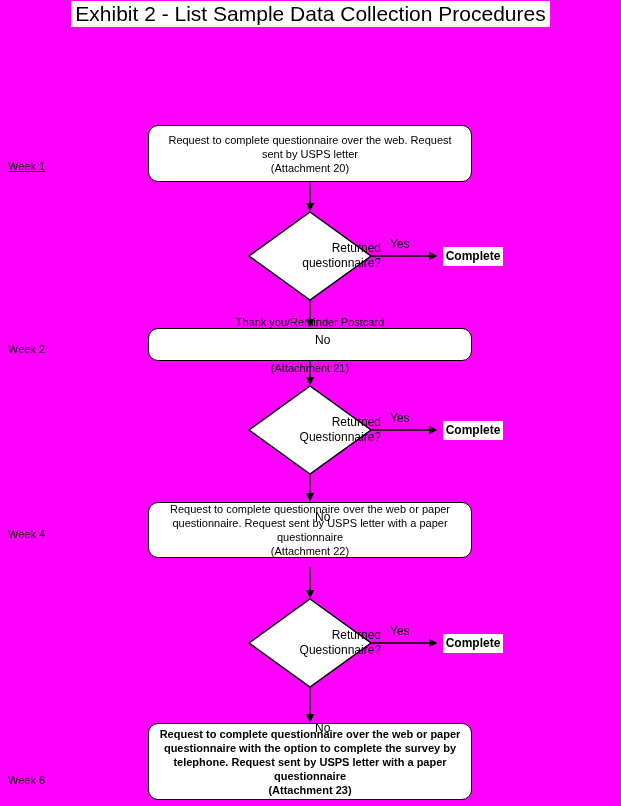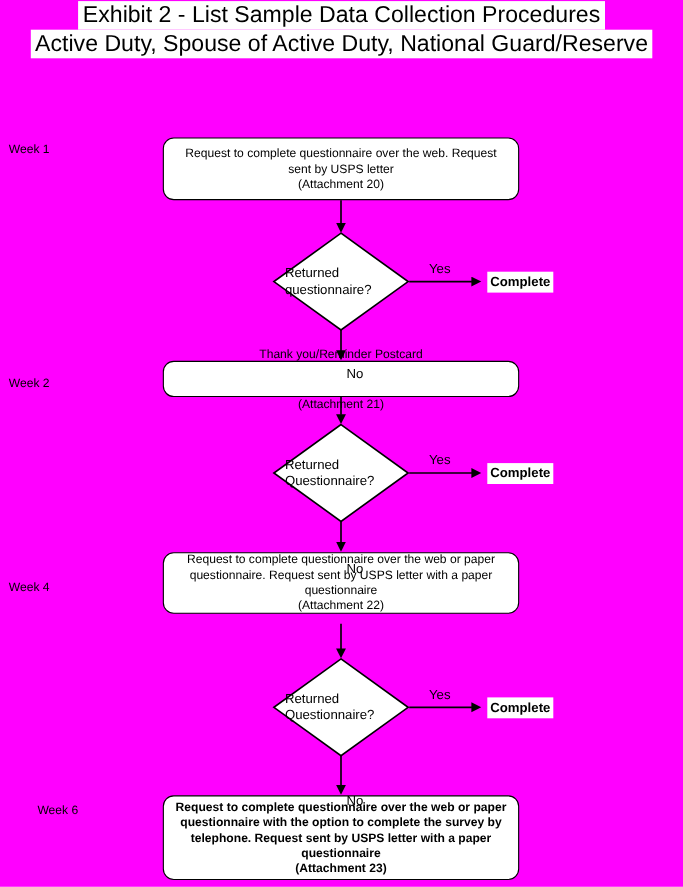--- a/index.html
+++ b/index.html
@@ -37,24 +37,24 @@
     line-height: 26px;
     padding: 0 4px;
   }
   .week {
     position: absolute;
     left: 8px;
     font-size: 11px;
     line-height: 13px;
     color: #000000;
   }
-  .w1 { top: 130px; }
+  .w1 { top: 160px; text-decoration: underline; }
   .w2 { top: 343px; }
   .w4 { top: 528px; }
-  .w6 { top: 731px; margin-left: 26px; }
+  .w6 { top: 774px; }
   .pbox {
     position: absolute;
     left: 148px;
     width: 324px;
     background: #ffffff;
     border: 1.5px solid #000000;
     border-radius: 10px;
     font-size: 11px;
     line-height: 14px;
     text-align: center;
@@ -63,23 +63,23 @@
     justify-content: center;
     padding: 2px 8px;
   }
   .b1 { top: 125px; height: 57px; }
   .b2 { top: 328px; height: 33px; gap: 32px; }
   .b3 { top: 502px; height: 56px; }
   .b4 { top: 723px; height: 77px; font-weight: bold; }
   .pbox span { display: block; }
   .dtext {
     position: absolute;
-    left: 259px;
+    left: 271px;
     width: 110px;
-    text-align: left;
+    text-align: right;
     font-size: 12px;
     line-height: 15px;
   }
   .d1t { top: 241px; }
   .d2t { top: 415px; }
   .d3t { top: 628px; }
   .yes-label {
     position: absolute;
     left: 390px;
     font-size: 12px;
@@ -137,23 +137,20 @@
     <line x1="372" y1="643" x2="429" y2="643" stroke="#000" stroke-width="1.5" marker-end="url(#ah)"></line>
 
     <polygon points="310,212 371,256 310,300 249,256" fill="#ffffff" stroke="#000000" stroke-width="1.5"></polygon>
     <polygon points="310,386 371,430 310,474 249,430" fill="#ffffff" stroke="#000000" stroke-width="1.5"></polygon>
     <polygon points="310,599 371,643 310,687 249,643" fill="#ffffff" stroke="#000000" stroke-width="1.5"></polygon>
   </svg>
 
   <div class="title-row t1">
     <span class="title-chip">Exhibit 2 - List Sample Data Collection Procedures</span>
   </div>
-  <div class="title-row t2">
-    <span class="title-chip">Active Duty, Spouse of Active Duty, National Guard/Reserve</span>
-  </div>
 
   <div class="week w1">Week 1</div>
   <div class="week w2">Week 2</div>
   <div class="week w4">Week 4</div>
   <div class="week w6">Week 6</div>
 
   <div class="pbox b1">
     <span>Request to complete questionnaire over the web. Request sent by USPS letter</span>
     <span>(Attachment 20)</span>
   </div>

